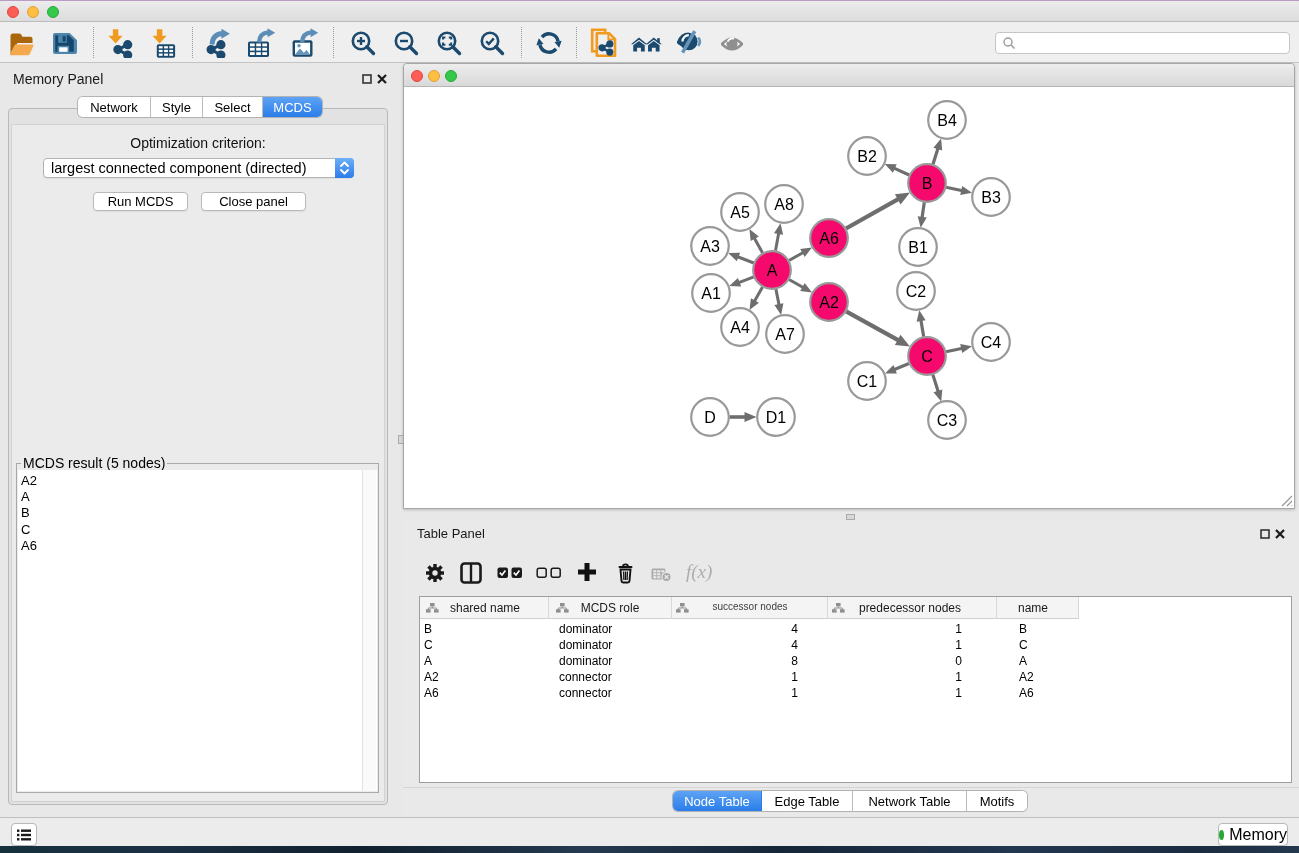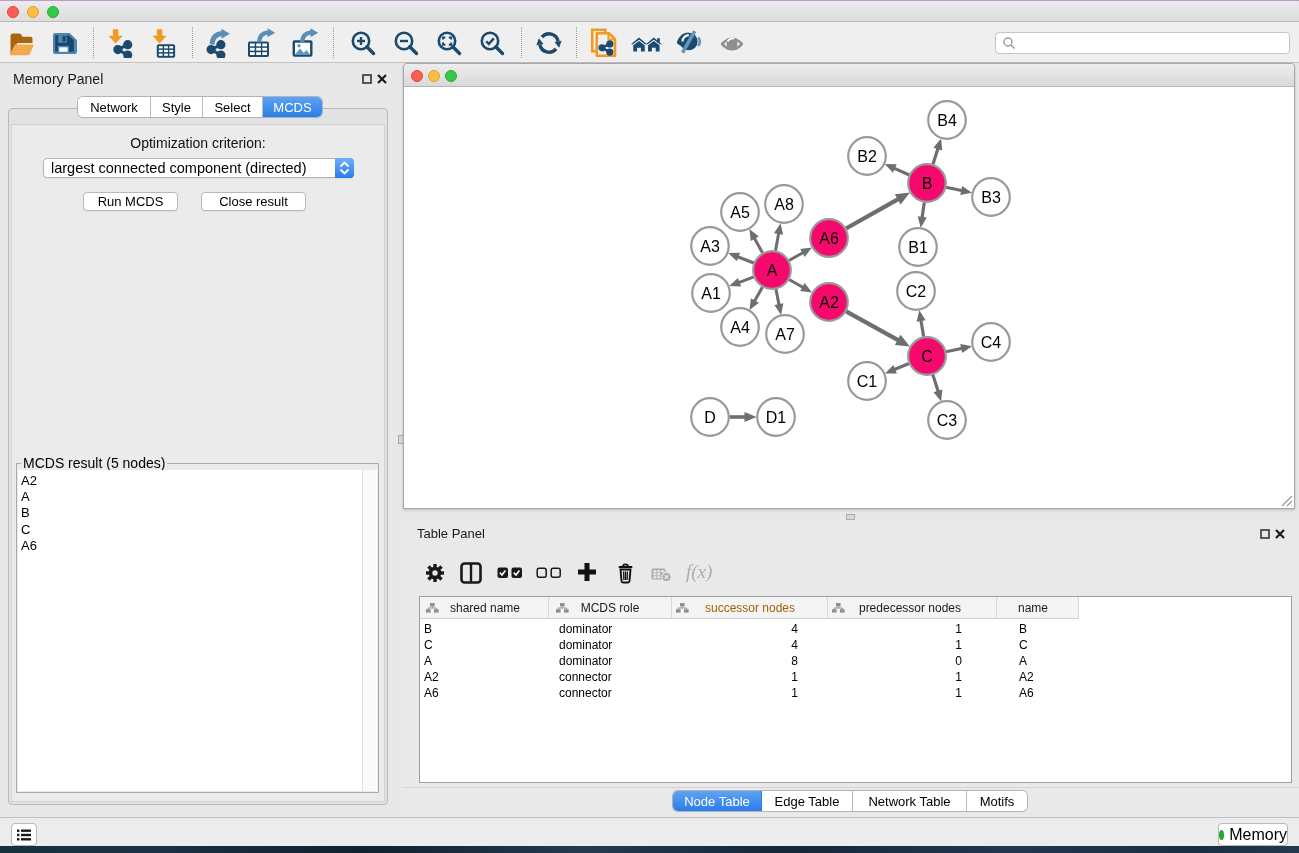--- a/index.html
+++ b/index.html
@@ -203,22 +203,22 @@
 <div class="abs" style="left:43px;top:158px;width:311px;height:20px;background:#fff;border:1px solid #b3b3b3;border-radius:4px;box-shadow:0 1px 1px rgba(0,0,0,.06)">
   <div class="abs" style="left:7px;top:1px;font-size:14.5px;color:#000">largest connected component (directed)</div>
   <div class="abs" style="right:-1px;top:-1px;width:19px;height:20px;background:linear-gradient(#6cb0f8,#2c7bea);border-radius:0 4px 4px 0">
     <svg width="11" height="14" viewBox="0 0 11 14" style="position:absolute;left:4px;top:3px">
         <path d="M2 5 L5.5 1.5 L9 5" fill="none" stroke="#fff" stroke-width="1.8" stroke-linecap="round" stroke-linejoin="round"></path>
         <path d="M2 9 L5.5 12.5 L9 9" fill="none" stroke="#fff" stroke-width="1.8" stroke-linecap="round" stroke-linejoin="round"></path>
       </svg>
   </div>
 </div>
 
-<div class="btn" style="left:83px;top:192px;width:95px;height:19px">Run MCDS</div>
-<div class="btn" style="left:201px;top:192px;width:105px;height:19px">Close result</div>
+<div class="btn" style="left:93px;top:192px;width:95px;height:19px">Run MCDS</div>
+<div class="btn" style="left:201px;top:192px;width:105px;height:19px">Close panel</div>
 
 <div class="abs" style="left:16px;top:463px;width:363px;height:330px;border:1px solid #a9a9a9"></div>
 <div class="abs" style="left:21px;top:455px;font-size:14px;color:#000;background:#ebebeb;padding:0 2px">MCDS result (5 nodes)</div>
 <div class="abs" style="left:18px;top:470px;width:359px;height:321px;background:#fff">
   <div style="position:absolute;left:3px;top:3px;font-size:13px;line-height:16.2px;color:#000">A2<br>A<br>B<br>C<br>A6</div>
   <div style="position:absolute;right:1px;top:0;width:14px;height:100%;background:#fafafa;border-left:1px solid #e2e2e2"></div>
 </div>
 
 <div class="abs" style="left:398px;top:435px;width:6px;height:9px;background:#d8d8d8;border:1px solid #aaa"></div>
 
@@ -415,21 +415,21 @@
     <svg style="position:absolute;left:412px;top:6px" width="13" height="10" viewBox="0 0 13 10">
         <g fill="#8f8f8f">
           <rect x="4" y="0" width="4.6" height="3.4"></rect>
           <rect x="0" y="6.2" width="4.6" height="3.4"></rect>
           <rect x="8" y="6.2" width="4.6" height="3.4"></rect>
           <path d="M6.3 3.4 v1.6 M2.3 6.2 v-1.2 h8 v1.2" fill="none" stroke="#8f8f8f" stroke-width="1"></path>
         </g>
       </svg>
     <div style="position:absolute;left:-15px;top:4px;width:160px;text-align:center;font-size:12px;color:#1a1a1a">shared name</div>
     <div style="position:absolute;left:110px;top:4px;width:160px;text-align:center;font-size:12px;color:#1a1a1a">MCDS role</div>
-    <div style="position:absolute;left:250px;top:4px;width:160px;text-align:center;font-size:12px;color:#a16207">successor nodes</div>
+    <div style="position:absolute;left:250px;top:4px;width:160px;text-align:center;font-size:10px;color:#404040">successor nodes</div>
     <div style="position:absolute;left:410px;top:4px;width:160px;text-align:center;font-size:12px;color:#1a1a1a">predecessor nodes</div>
     <div style="position:absolute;left:533px;top:4px;width:160px;text-align:center;font-size:12px;color:#1a1a1a">name</div>
     <div style="position:absolute;left:4px;top:24px;font-size:12px;line-height:16px;color:#000">B</div>
     <div style="position:absolute;left:139px;top:24px;font-size:12px;line-height:16px;color:#000">dominator</div>
     <div style="position:absolute;left:278px;top:24px;width:100px;text-align:right;font-size:12px;line-height:16px;color:#000">4</div>
     <div style="position:absolute;left:442px;top:24px;width:100px;text-align:right;font-size:12px;line-height:16px;color:#000">1</div>
     <div style="position:absolute;left:599px;top:24px;font-size:12px;line-height:16px;color:#000">B</div>
     <div style="position:absolute;left:4px;top:40px;font-size:12px;line-height:16px;color:#000">C</div>
     <div style="position:absolute;left:139px;top:40px;font-size:12px;line-height:16px;color:#000">dominator</div>
     <div style="position:absolute;left:278px;top:40px;width:100px;text-align:right;font-size:12px;line-height:16px;color:#000">4</div>

